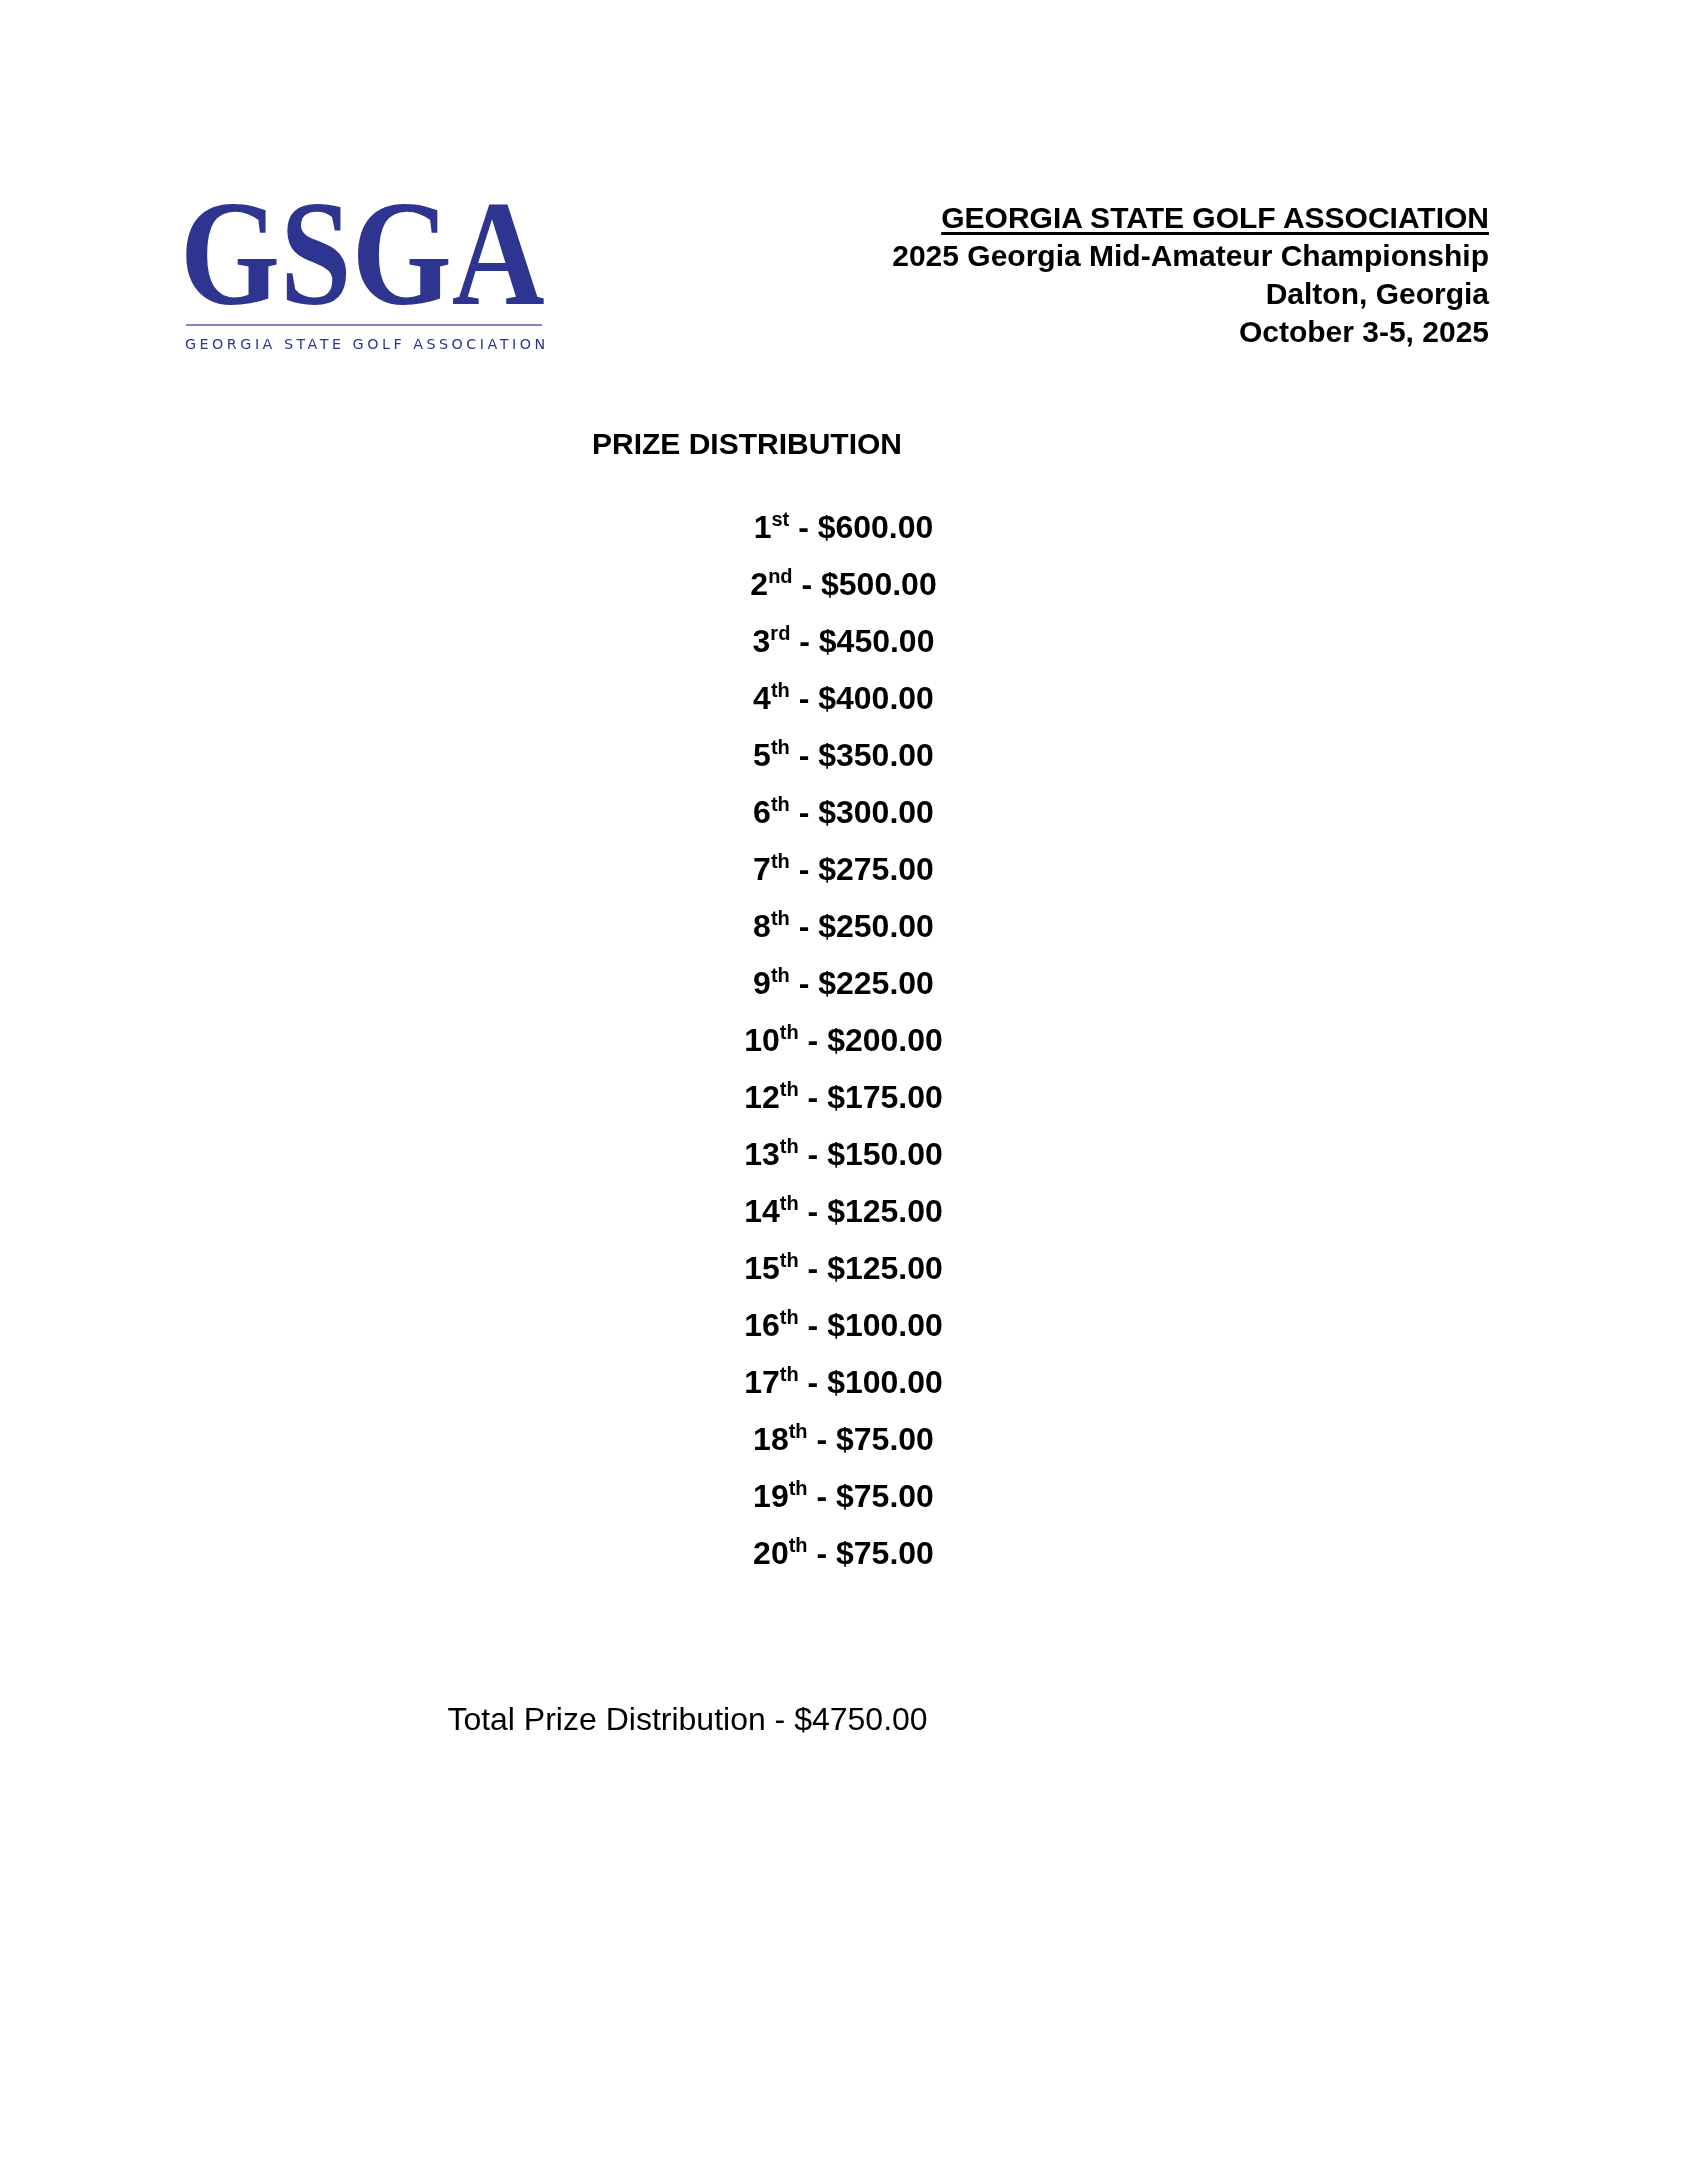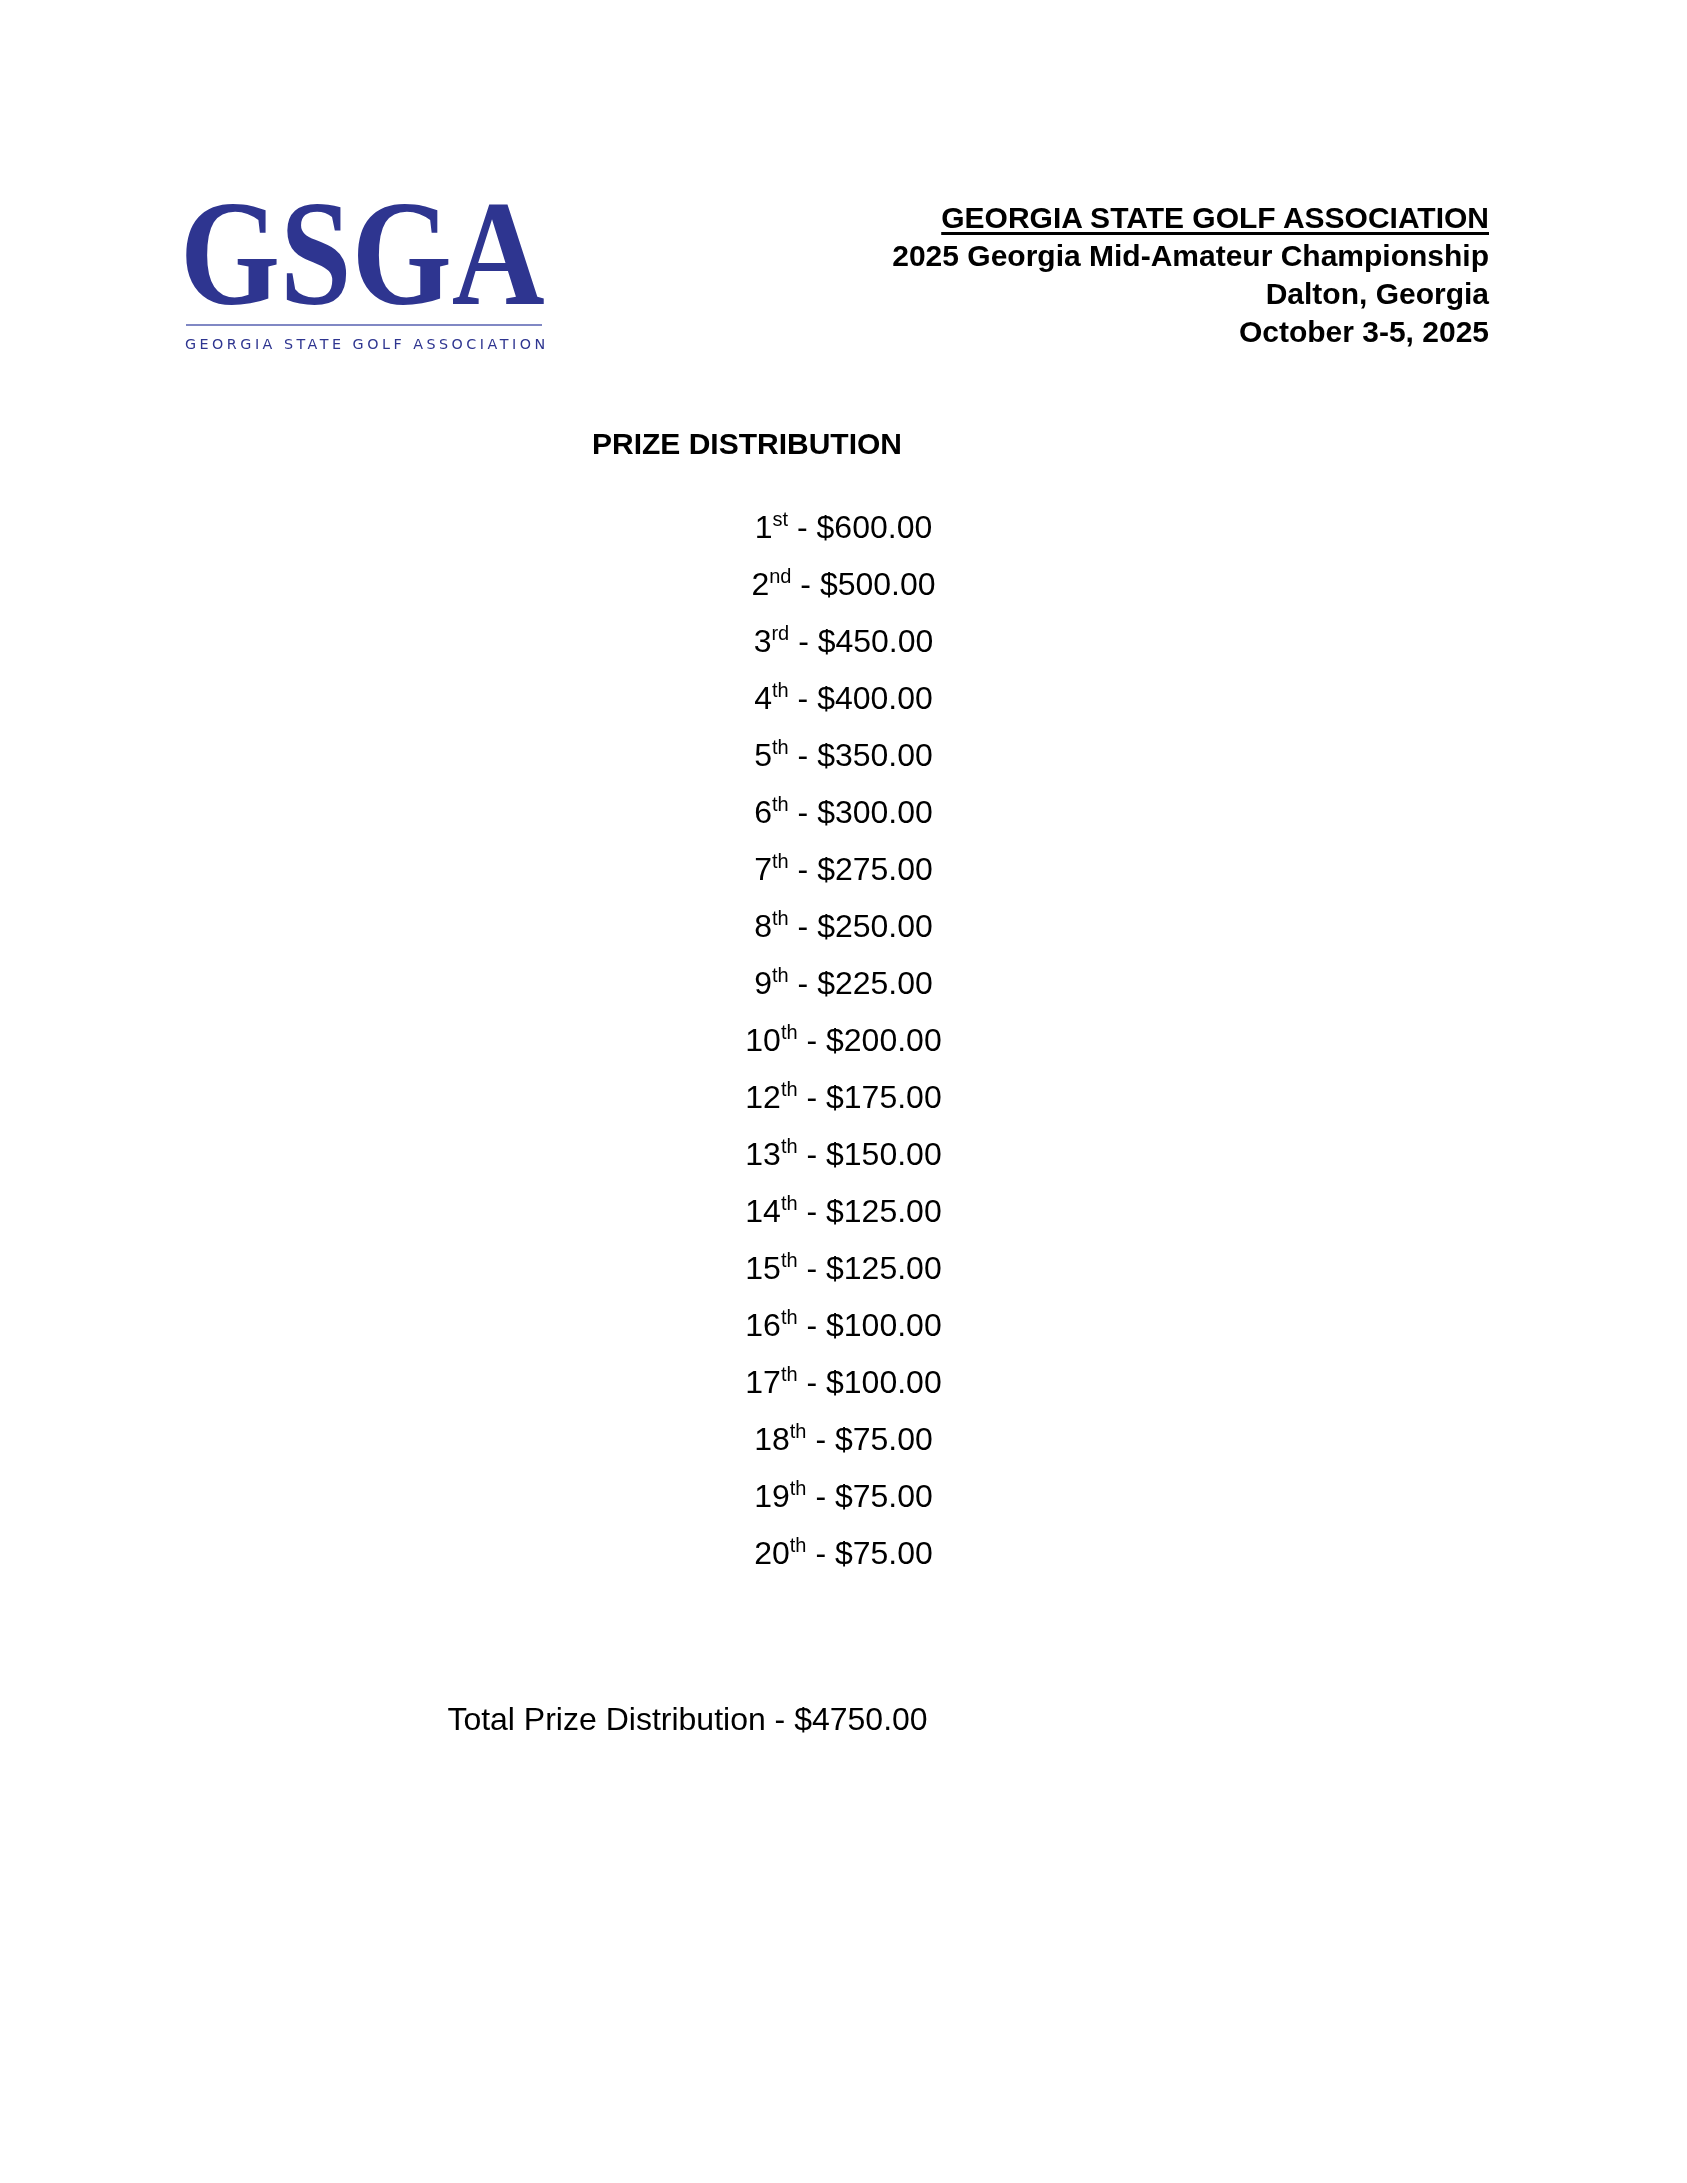--- a/index.html
+++ b/index.html
@@ -15,21 +15,21 @@
 
   .header { position: absolute; right: 198px; top: 199px; text-align: right; }
   .header .line { font-size: 30px; line-height: 38px; font-weight: bold; white-space: nowrap; }
   .header .org { font-style: normal; text-decoration: underline; text-decoration-thickness: 2.5px;
                  text-underline-offset: 4.2px; }
 
   .title { position: absolute; left: 0; width: 1494px; top: 425px; text-align: center;
            font-size: 30px; font-weight: bold; line-height: 37px; }
 
   .prizes { position: absolute; left: 0; width: 1687px; top: 499px; text-align: center; }
-  .prize-row { font-size: 32px; line-height: 57px; height: 57px; white-space: nowrap; }
+  .prize-row { font-size: 32px; line-height: 57px; height: 57px; white-space: nowrap; font-weight: bold; }
   .prize-row sup { font-size: 20px; vertical-align: 11.8px; line-height: 0; }
 
   .total { position: absolute; left: 0; width: 1375px; top: 1698px; text-align: center;
            font-size: 32px; line-height: 42px; }
 </style>
 </head>
 <body>
 
 <div class="logo">
   <svg width="368" height="127" viewBox="0 0 436 150">

